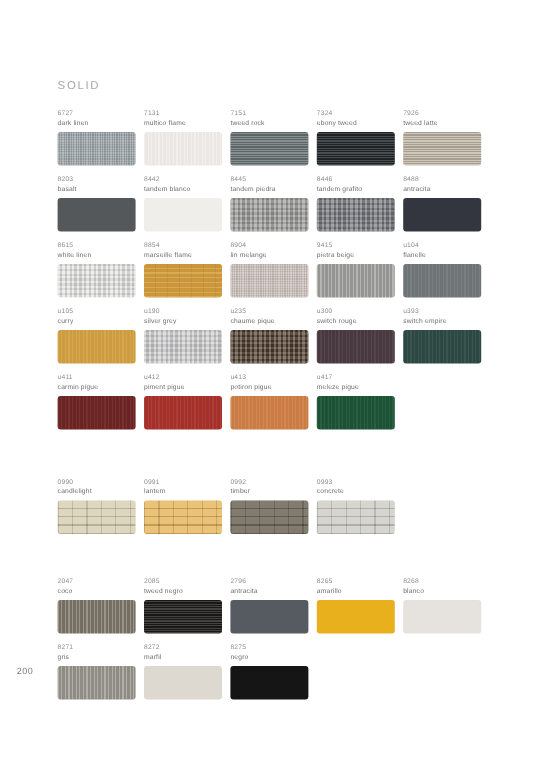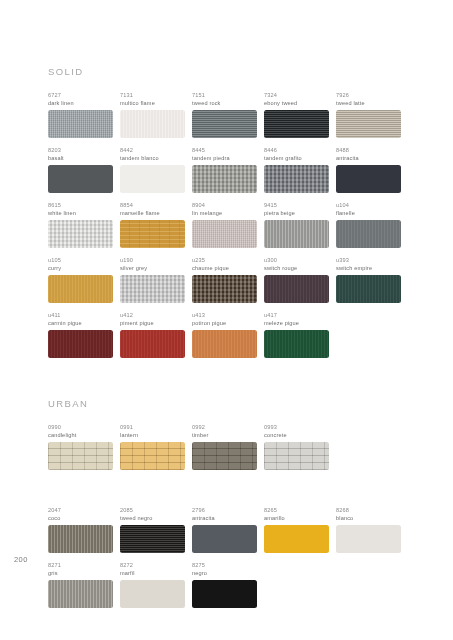--- a/index.html
+++ b/index.html
@@ -294,21 +294,20 @@
             <div class="swatch-chip" style="background: rgb(29, 84, 54);">
               <div class="tex tex-soft"></div>
             </div>
           </div>
         </div>
     </div>
 
     <div class="sec-gap-urban"></div>
 
     <div class="section">
-      <div class="section-title">URBAN</div>
       <div class="grid">
           <div class="swatch-cell">
             <div class="swatch-code">0990</div>
             <div class="swatch-name">candlelight</div>
             <div class="swatch-chip" style="background: rgb(216, 207, 180);">
               <div class="tex tex-brick"></div>
             </div>
           </div>
           <div class="swatch-cell">
             <div class="swatch-code">0991</div>

